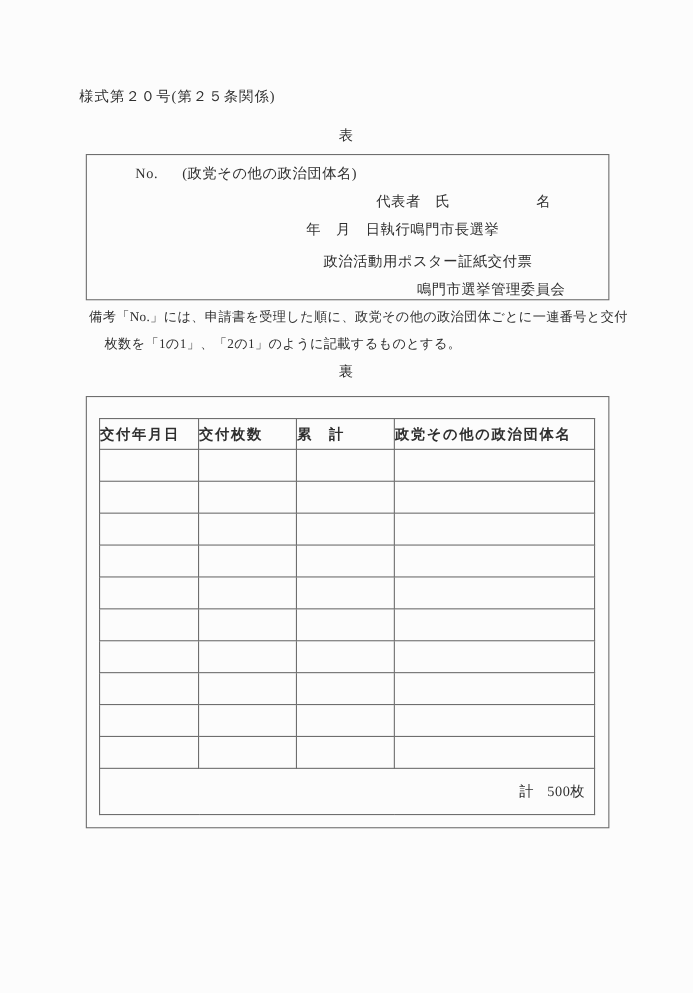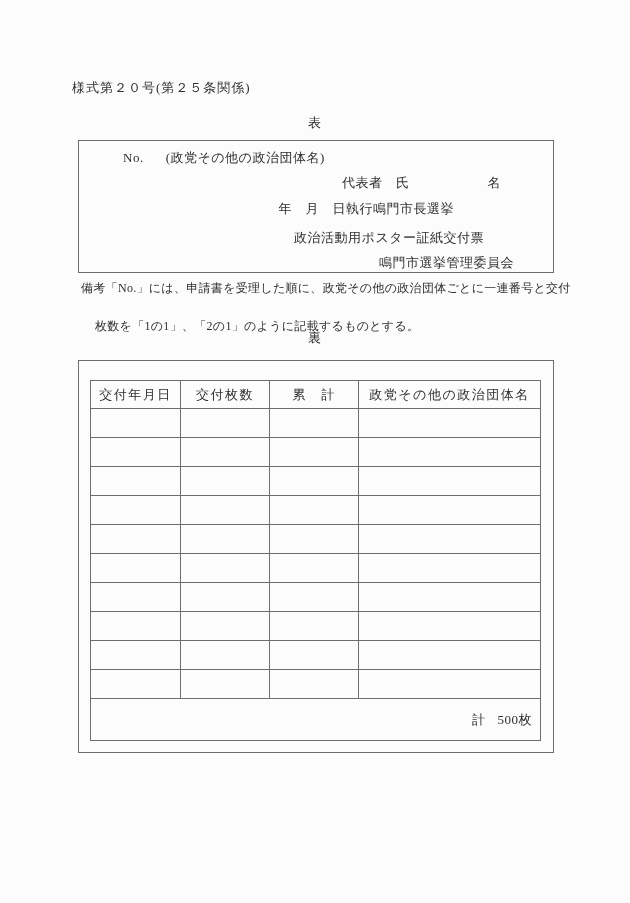--- a/index.html
+++ b/index.html
@@ -48,21 +48,21 @@
   .ticket-line    { right: 69px;  top: 90px; }
   .committee-line { right: 39px;  top: 115px; padding-left: 48px; }
 
   .remark-line {
     position: absolute;
     white-space: nowrap;
     font-size: 12px;
     letter-spacing: 0.3px;
   }
   .remark-1 { left: 81px; top: 282px; }
-  .remark-2 { left: 95px; top: 320px; text-align: center; }
+  .remark-2 { left: 95px; top: 306px; text-align: center; }
   .remark-label { }
 
   .back-box {
     left: 78px; top: 360px;
     width: 474px; height: 391px;
     border: 1px solid #6e6e6e;
     background: #fcfcfc;
   }
   table.issue-table {
     position: absolute;
@@ -73,22 +73,22 @@
     font-size: 13px;
   }
   table.issue-table th,
   table.issue-table td {
     border: 1px solid #6e6e6e;
     padding: 0;
     margin: 0;
   }
   table.issue-table th {
     height: 27px;
-    font-weight: normal;
-    text-align: center;
+    font-weight: bold;
+    text-align: left;
     letter-spacing: 1.5px;
   }
   table.issue-table td.blank {
     height: 28px;
   }
   table.issue-table td.total-cell {
     height: 41px;
     text-align: right;
     vertical-align: middle;
     padding-right: 8px;

